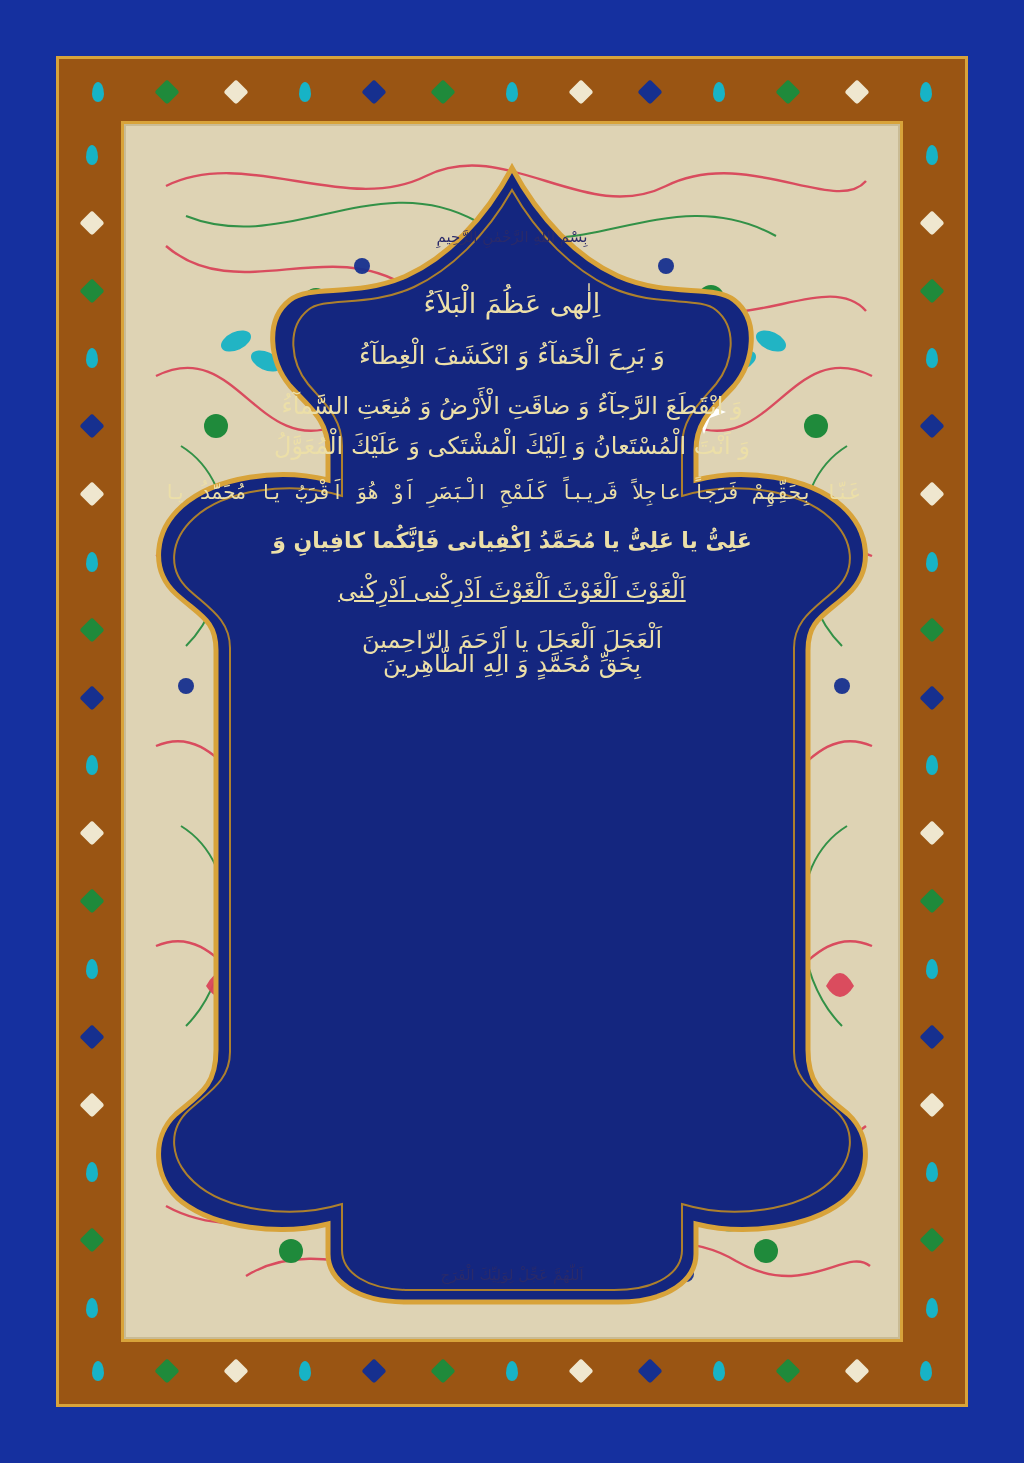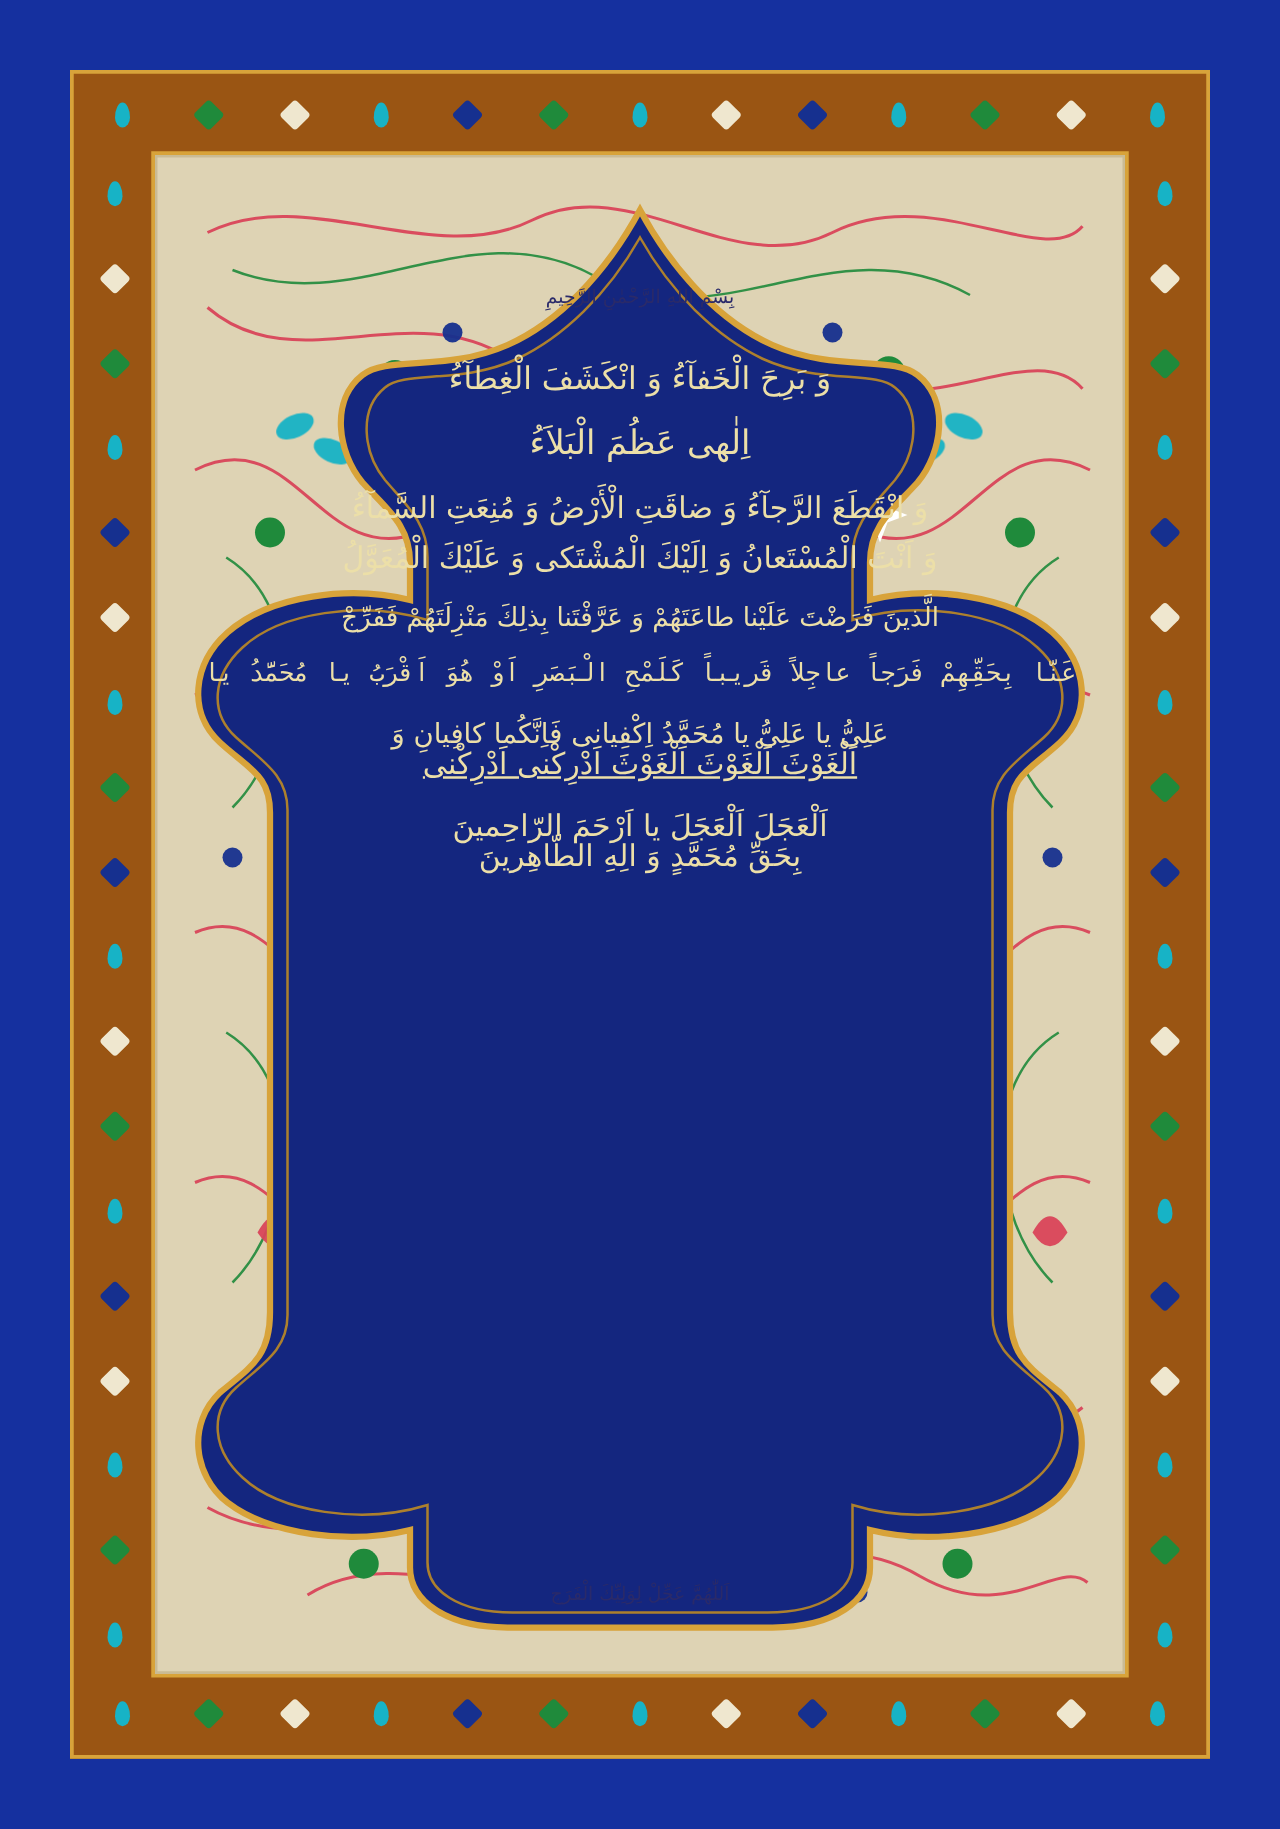--- a/index.html
+++ b/index.html
@@ -499,27 +499,26 @@
                C194,268 177,254 160,234
                C143,213 138,178 160,160
                C176,146 220,158 266,137
                C302,120 338,86 364,40 Z" fill="none" stroke="#c8901f" stroke-width="2" opacity="0.85"></path>
     </svg>
 
     <div class="text-layer">
       <div class="bism">بِسْمِ اللهِ الرَّحْمٰنِ الرَّحِيمِ</div>
 
       <div class="lines">
+        <div class="line" style="font-size:27px; margin-bottom:26px;">اِلٰهى عَظُمَ الْبَلاَءُ</div>
         <div class="line" style="font-size:25px; margin-bottom:26px;">وَ بَرِحَ الْخَفآءُ وَ انْكَشَفَ الْغِطآءُ</div>
-        <div class="line" style="font-size:27px; margin-bottom:26px;">اِلٰهى عَظُمَ الْبَلاَءُ</div>
         <div class="line" style="font-size:24px; margin-bottom:16px;">وَ انْقَطَعَ الرَّجآءُ وَ ضاقَتِ الْأَرْضُ وَ مُنِعَتِ السَّمآءُ</div>
         <div class="line" style="font-size:24px; margin-bottom:26px;">وَ اَنْتَ الْمُسْتَعانُ وَ اِلَيْكَ الْمُشْتَكى وَ عَلَيْكَ الْمُعَوَّلُ</div>
-        <div class="line" style="font-size:21px; margin-bottom:26px;">الَّذينَ فَرَضْتَ عَلَيْنا طاعَتَهُمْ وَ عَرَّفْتَنا بِذلِكَ مَنْزِلَتَهُمْ فَفَرِّجْ</div>
         <div class="line" style="font-size:20px; margin-bottom:26px;font-family:Liberation Mono, monospace;">عَنّا بِحَقِّهِمْ فَرَجاً عاجِلاً قَريباً كَلَمْحِ الْبَصَرِ اَوْ هُوَ اَقْرَبُ يا مُحَمَّدُ يا</div>
-        <div class="line" style="font-size:22px; ">عَلِىُّ يا عَلِىُّ يا مُحَمَّدُ اِكْفِيانى فَاِنَّكُما كافِيانِ وَ</div>
+        <div class="line" style="font-size:22px; margin-bottom:26px;font-weight:bold;">عَلِىُّ يا عَلِىُّ يا مُحَمَّدُ اِكْفِيانى فَاِنَّكُما كافِيانِ وَ</div>
         <div class="line" style="font-size:24px; margin-bottom:26px;text-decoration:underline;">اَلْغَوْثَ اَلْغَوْثَ اَلْغَوْثَ اَدْرِكْنى اَدْرِكْنى</div>
         <div class="line" style="font-size:24px; ">اَلْعَجَلَ اَلْعَجَلَ يا اَرْحَمَ الرّاحِمينَ</div>
         <div class="line" style="font-size:24px;">بِحَقِّ مُحَمَّدٍ وَ الِهِ الطّاهِرينَ</div>
       </div>
 
       <div class="closing">اَللّٰهُمَّ عَجِّلْ لِوَلِيِّكَ الْفَرَج</div>
     </div>
   </div>
 </div>
 

